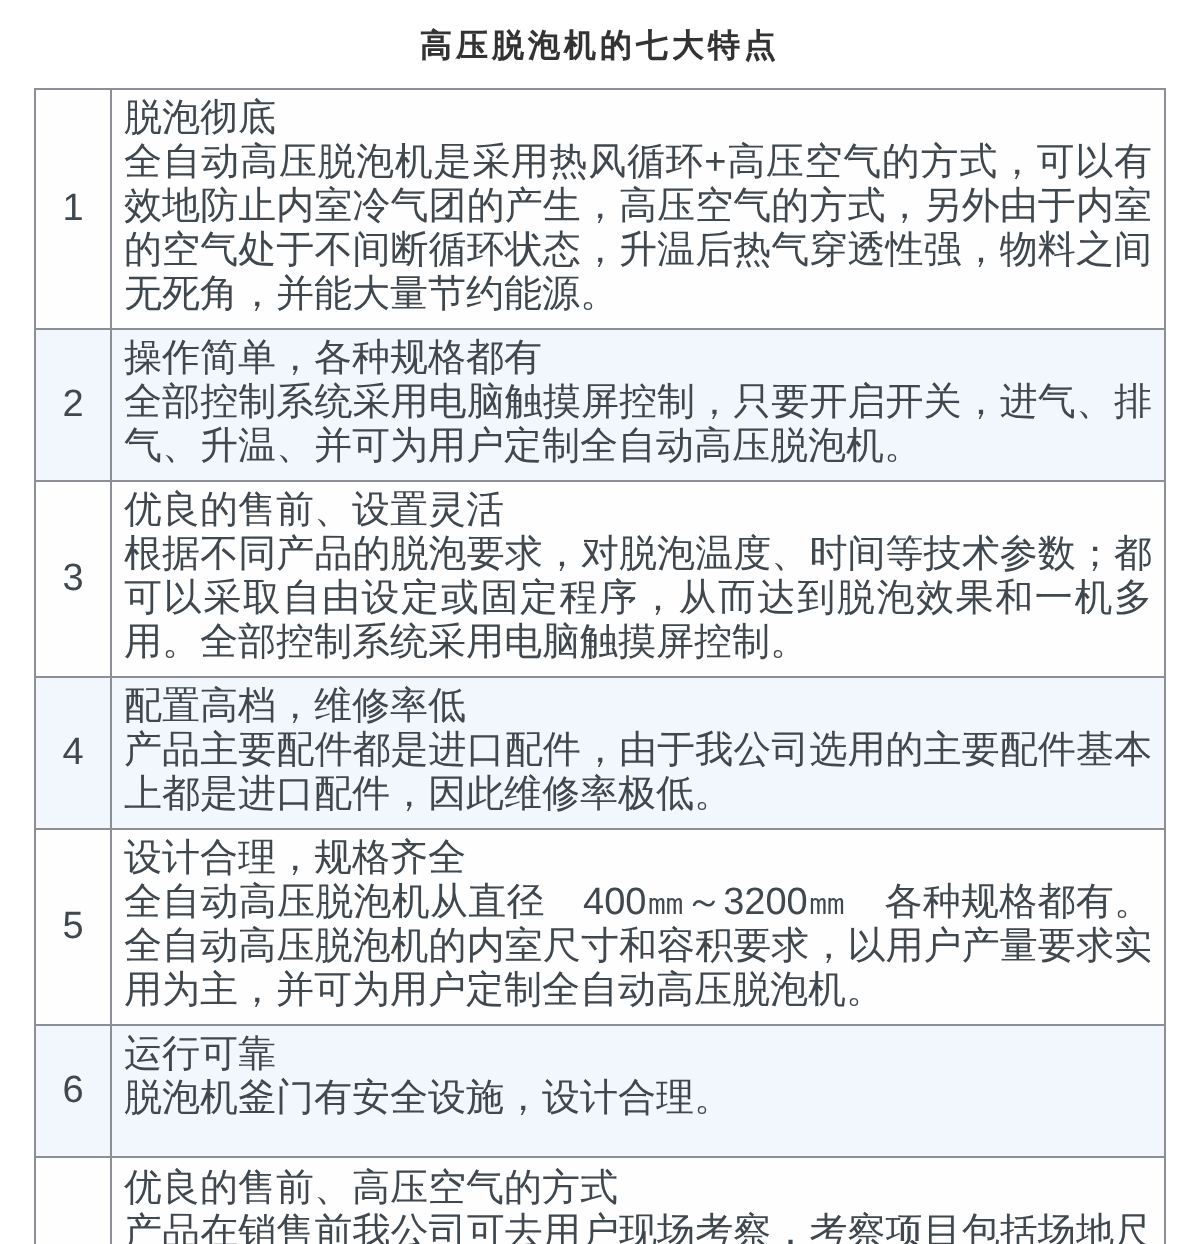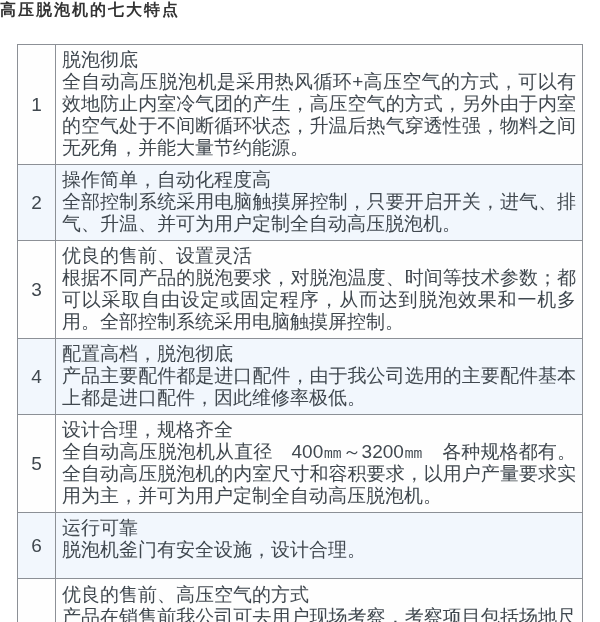--- a/index.html
+++ b/index.html
@@ -11,25 +11,26 @@
   }
   *{box-sizing:border-box;margin:0;padding:0;}
   html,body{width:600px;background:var(--page-bg);}
   body{
     height:622px;
     font-family:"Liberation Sans","DejaVu Sans",sans-serif;
     color:var(--text);
     overflow:hidden;
   }
   .page-title{
-    text-align:left;
+    text-align:center;
     font-family:"Liberation Serif","DejaVu Serif",serif;
     font-weight:bold;
     font-size:16px;
     color:var(--title-text);
+    padding-top:13px;
     letter-spacing:2px;
     height:44px;
   }
   table.features{
     width:566px;
     margin:0 auto;
     border-collapse:collapse;
     table-layout:fixed;
   }
   table.features td{
@@ -68,39 +69,39 @@
         <div class="cell-inner">
           <div class="feat-title">脱泡彻底</div>
           <div class="feat-body">全自动高压脱泡机是采用热风循环+高压空气的方式，可以有效地防止内室冷气团的产生，高压空气的方式，另外由于内室的空气处于不间断循环状态，升温后热气穿透性强，物料之间无死角，并能大量节约能源。</div>
         </div>
       </td>
     </tr>
     <tr class="row-2">
       <td class="num-cell">2</td>
       <td class="content-cell">
         <div class="cell-inner">
-          <div class="feat-title">操作简单，自动化程度高</div>
+          <div class="feat-title">操作简单，各种规格都有</div>
           <div class="feat-body">全部控制系统采用电脑触摸屏控制，只要开启开关，进气、排气、升温、并可为用户定制全自动高压脱泡机。</div>
         </div>
       </td>
     </tr>
     <tr class="row-3">
       <td class="num-cell">3</td>
       <td class="content-cell">
         <div class="cell-inner">
           <div class="feat-title">优良的售前、设置灵活</div>
           <div class="feat-body">根据不同产品的脱泡要求，对脱泡温度、时间等技术参数；都可以采取自由设定或固定程序，从而达到脱泡效果和一机多用。全部控制系统采用电脑触摸屏控制。</div>
         </div>
       </td>
     </tr>
     <tr class="row-4">
       <td class="num-cell">4</td>
       <td class="content-cell">
         <div class="cell-inner">
-          <div class="feat-title">配置高档，脱泡彻底</div>
+          <div class="feat-title">配置高档，维修率低</div>
           <div class="feat-body">产品主要配件都是进口配件，由于我公司选用的主要配件基本上都是进口配件，因此维修率极低。</div>
         </div>
       </td>
     </tr>
     <tr class="row-5">
       <td class="num-cell">5</td>
       <td class="content-cell">
         <div class="cell-inner">
           <div class="feat-title">设计合理，规格齐全</div>
           <div class="feat-body">全自动高压脱泡机从直径　400㎜～3200㎜　各种规格都有。全自动高压脱泡机的内室尺寸和容积要求，以用户产量要求实用为主，并可为用户定制全自动高压脱泡机。</div>

